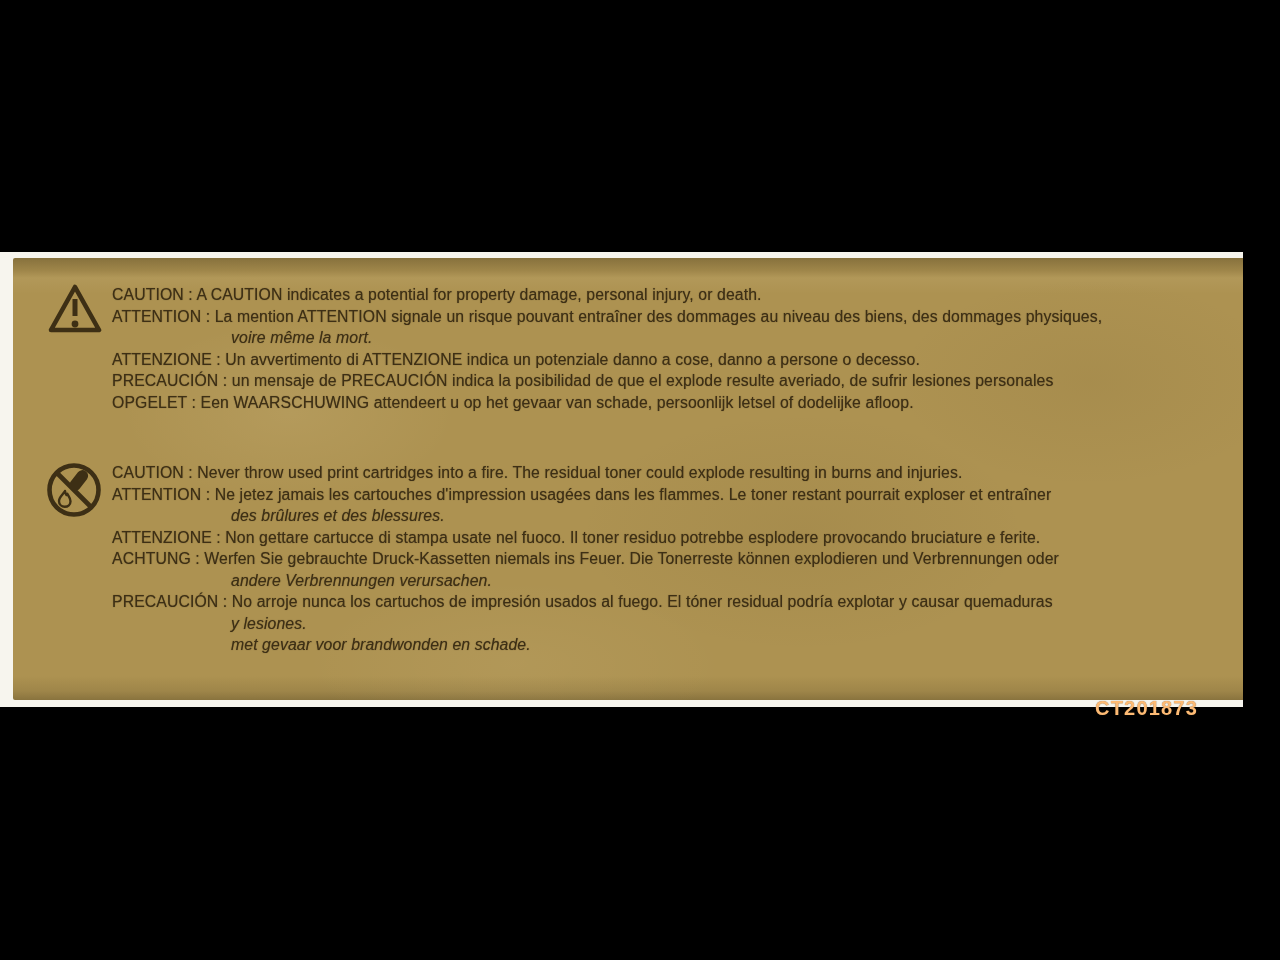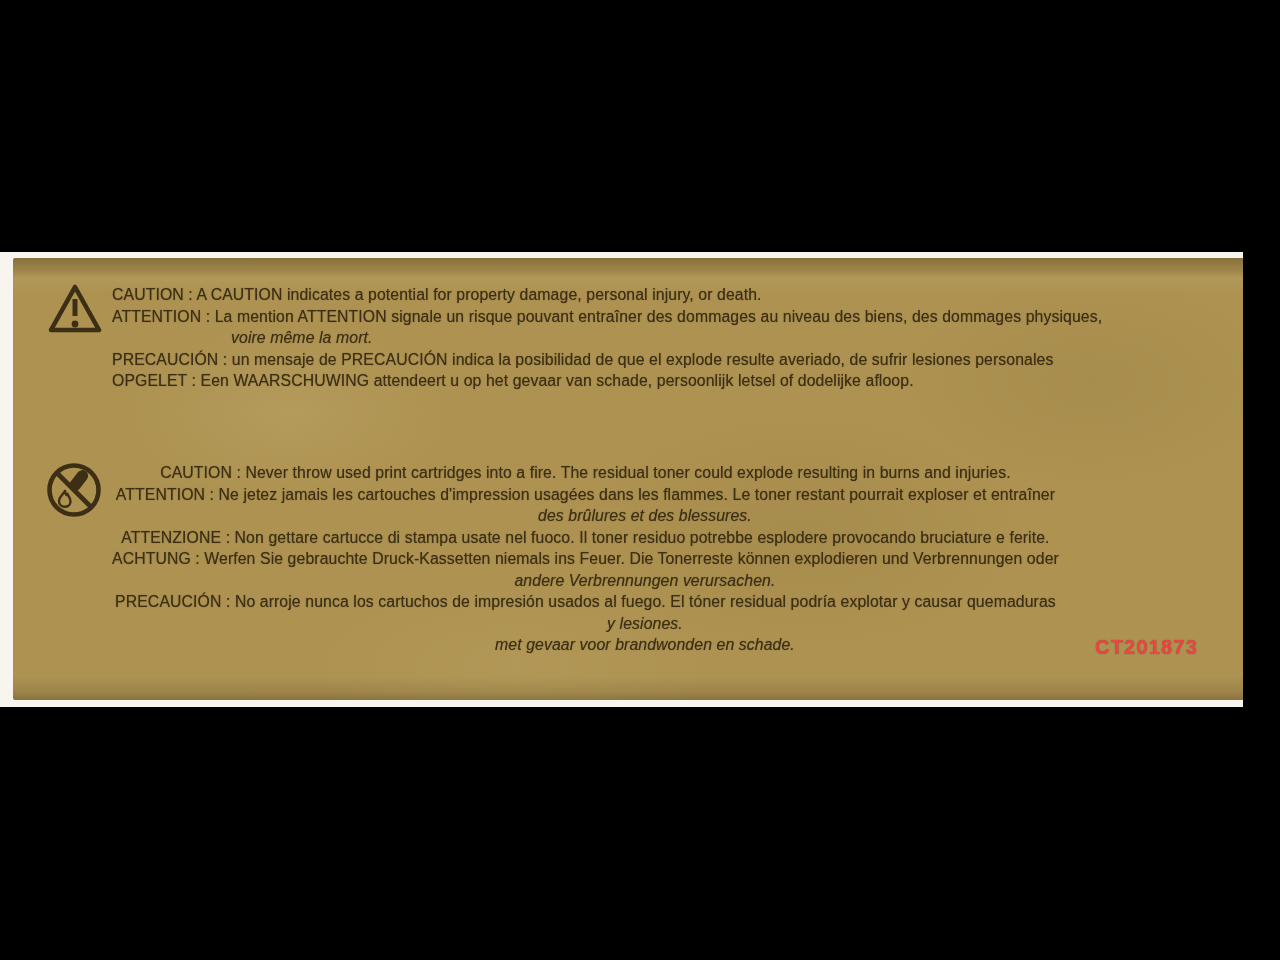--- a/index.html
+++ b/index.html
@@ -65,26 +65,26 @@
     color: #3d2f15;
     font-size: 15.8px;
     line-height: 21.55px;
     letter-spacing: 0.1px;
     white-space: nowrap;
     text-shadow: 0 0 1px rgba(61,47,21,0.65);
   }
   .warn-block .line { display: block; }
   .warn-block .line.cont { padding-left: 119px; font-style: italic; }
   #block-general { top: 284px; }
-  #block-fire { top: 462px; text-align: center; }
+  #block-fire { top: 462px; }
   .product-code {
     position: absolute;
     left: 1095px;
-    top: 636px;
-    color: #ef4444;
+    top: 697px;
+    color: #fdba74;
     font-size: 20px;
     font-weight: bold;
     letter-spacing: 1.2px;
     text-shadow: 0 0 1px rgba(61,47,21,0.7);
   }
 </style>
 </head>
 <body>
 
 <div id="screenshot">
@@ -101,20 +101,21 @@
       <path d="M27 4 L51 47 H3 Z" fill="none" stroke="#3d2f15" stroke-width="4.6" stroke-linejoin="round"></path>
       <line x1="27" y1="16" x2="27" y2="33" stroke="#3d2f15" stroke-width="5"></line>
       <circle cx="27" cy="41" r="3.4" fill="#3d2f15"></circle>
     </svg>
   </div>
 
   <div id="block-general" class="warn-block">
     <span class="line">CAUTION : A CAUTION indicates a potential for property damage, personal injury, or death.</span>
     <span class="line">ATTENTION : La mention ATTENTION signale un risque pouvant entraîner des dommages au niveau des biens, des dommages physiques,</span>
     <span class="line cont">voire même la mort.</span>
+    <span class="line">ATTENZIONE : Un avvertimento di ATTENZIONE indica un potenziale danno a cose, danno a persone o decesso.</span>
     <span class="line">PRECAUCIÓN : un mensaje de PRECAUCIÓN indica la posibilidad de que el explode resulte averiado, de sufrir lesiones personales</span>
     <span class="line">OPGELET : Een WAARSCHUWING attendeert u op het gevaar van schade, persoonlijk letsel of dodelijke afloop.</span>
   </div>
 
   <div class="warn-icon" style="left:45px; top:461px;">
     <svg width="58" height="58" viewBox="0 0 58 58">
       <circle cx="29" cy="29" r="24.5" fill="none" stroke="#3d2f15" stroke-width="4.6"></circle>
       <line x1="12" y1="12" x2="46" y2="46" stroke="#3d2f15" stroke-width="4.6"></line>
       <rect x="28" y="8" width="11.5" height="23" rx="5.5" transform="rotate(38 33.75 19.5)" fill="#3d2f15"></rect>
       <path d="M20 30 c-2 3.5 -6 6 -6 10 c0 3.6 2.7 5.8 5.8 5.8 c3.1 0 5.7 -2.2 5.7 -5.6 c0 -3 -2.1 -5.2 -3.2 -7.4 c-0.4 1.6 -1.5 2.4 -2.3 -2.8 z" fill="none" stroke="#3d2f15" stroke-width="2.4" stroke-linejoin="round"></path>

